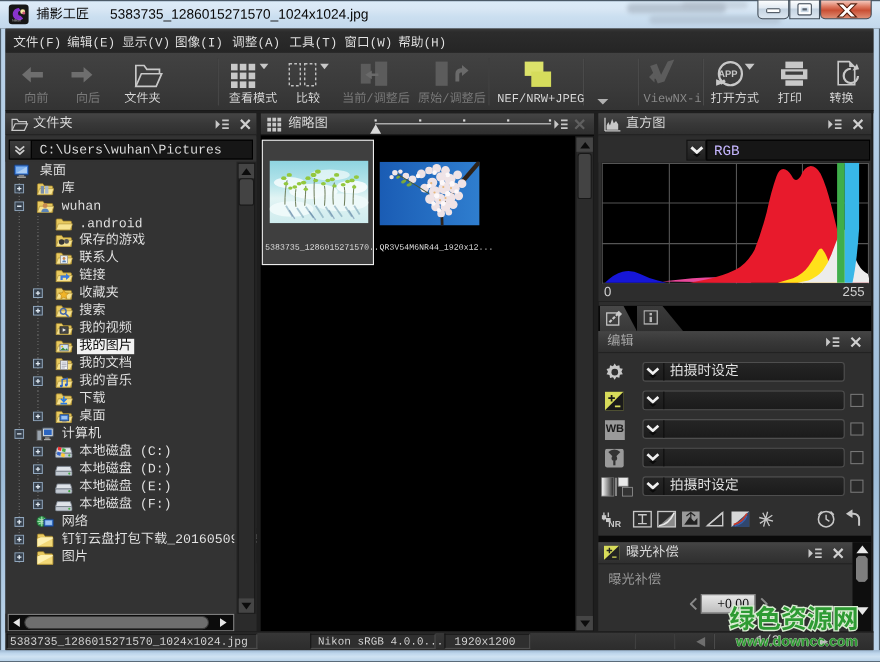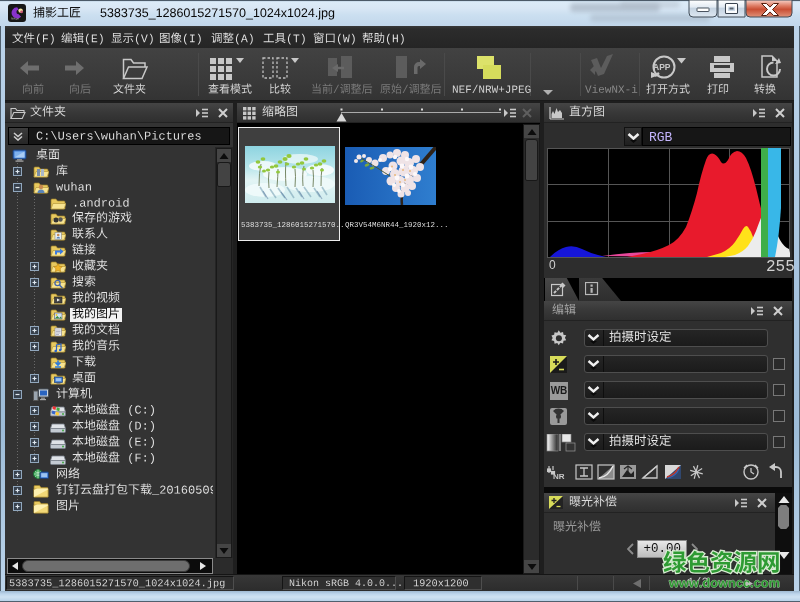--- a/index.html
+++ b/index.html
@@ -1120,21 +1120,21 @@
 </g>
 <path d="M3 109 q8 -8 16 -10 q8 -2 16 2 q8 4 16 6 l8 2 z" fill="#1616d8"></path>
 <path d="M55 108 q30 -4 50 -4 l30 3 l1 2 z" fill="#e8489a"></path>
 <path d="M80 109 L95 106 Q110 103 122 97 Q132 92 139 79 Q145 64 150 45 Q154 26 159 12 Q162 4 167 6 Q171 8 174 14 Q177 18 181 12 Q184 4 190 3 Q195 3 199 10 Q204 20 209 40 Q214 62 220 82 Q225 96 232 102 Q238 106 243 108 L243 109 Z" fill="#e81a2c"></path>
 <path d="M160 109 l14 -4 q9 -4 14 -11 q5 -7 8 -13 q3 -5 5 -2 q3 4 5 10 q3 8 6 12 q4 5 8 6 l3 2 z" fill="#ffe11a"></path>
 <path d="M178 109 l10 -2 q8 -3 13 -9 q5 -7 8 -15 q4 -11 7 -18 q3 -6 5 -4 q3 3 5 12 q3 12 7 19 q4 7 9 9 l2 8 z" fill="#ececec"></path>
 <path d="M214 109 V0 h7 V109 z" fill="#3fae4a"></path>
 <path d="M221 109 V0 h13 q0 40 0 60 q-2 30 -6 49 z" fill="#38b7e8"></path>
 </svg>
 <div class="a" style="left:549px;top:258px;font-size:12px;color:#d0d0d0;font-family:'Liberation Sans'">0</div>
-<div class="a" style="left:766px;top:258px;font-size:16px;color:#d0d0d0;font-family:Liberation Mono, monospace">255</div>
+<div class="a" style="left:766px;top:258px;font-size:12px;color:#d0d0d0;font-family:Liberation Sans, sans-serif">255</div>
 <div class="a" style="left:544px;top:274px;width:248px;height:27px;background:#000"></div>
 <div class="a" style="left:544px;top:274px;width:248px;height:4px;background:#2d2d2d"></div>
 <div class="a" style="left:545px;top:278px;width:34px;height:23px;background:linear-gradient(180deg,#484848,#383838);clip-path:polygon(0 0,64% 0,100% 100%,0 100%)"></div>
 <div class="a" style="left:579px;top:278px;width:42px;height:23px;background:linear-gradient(180deg,#3a3a3a,#2e2e2e);clip-path:polygon(0 0,55% 0,100% 100%,0 100%)"></div>
 <svg class="a" style="left:551px;top:282px" width="16" height="15">
     <rect x="0.5" y="2.5" width="11" height="11" fill="none" stroke="#c8c8c8" stroke-width="1.2"></rect>
     <path d="M3 11 L11 3" stroke="#c8c8c8" stroke-width="2" stroke-dasharray="3 1.2"></path>
     <path d="M11.5 0.5 l3 3 l-2.5 2.5 l-3 -3 z" fill="#c8c8c8"></path>
   </svg>
 <svg class="a" style="left:585px;top:282px" width="15" height="14">
@@ -1316,21 +1316,21 @@
   </svg>
 <svg class="t " style="left:553px;top:521px" width="48" height="15" fill="#9a9a9a">
     <g transform="translate(0,9.6) scale(0.012)">
       <use href="#n66dd" x="0"></use>
       <use href="#n5149" x="1000"></use>
       <use href="#n8865" x="2000"></use>
       <use href="#n507f" x="3000"></use>
     </g>
   </svg>
 <div class="a" style="left:637px;top:540px;width:50px;height:18px;background:linear-gradient(180deg,#e8e8e8,#bdbdbd);border:1px solid #888"></div>
-<div class="a" style="left:637px;top:542px;width:44px;text-align:right;font-size:12.5px;color:#111;font-family:Liberation Mono, monospace">+0.00</div>
+<div class="a" style="left:637px;top:542px;width:44px;text-align:right;font-size:12.5px;color:#111;font-family:Liberation Serif, serif">+0.00</div>
 <svg class="a" style="left:627px;top:543px" width="8" height="12">
     <path d="M6 1 L1 6 l5 5" stroke="#8a8a8a" stroke-width="1.8" fill="none"></path>
   </svg>
 <svg class="a" style="left:690px;top:543px" width="8" height="12">
     <path d="M2 1 L7 6 l-5 5" stroke="#8a8a8a" stroke-width="1.8" fill="none"></path>
   </svg>
 <div class="a" style="left:775px;top:493px;width:17px;height:81px;background:#0e0e0e"></div>
 <svg class="a" style="left:778px;top:495px" width="12" height="10">
     <path d="M6 1 l5.5 7 h-11 z" fill="#e8e8e8"></path>
   </svg>

